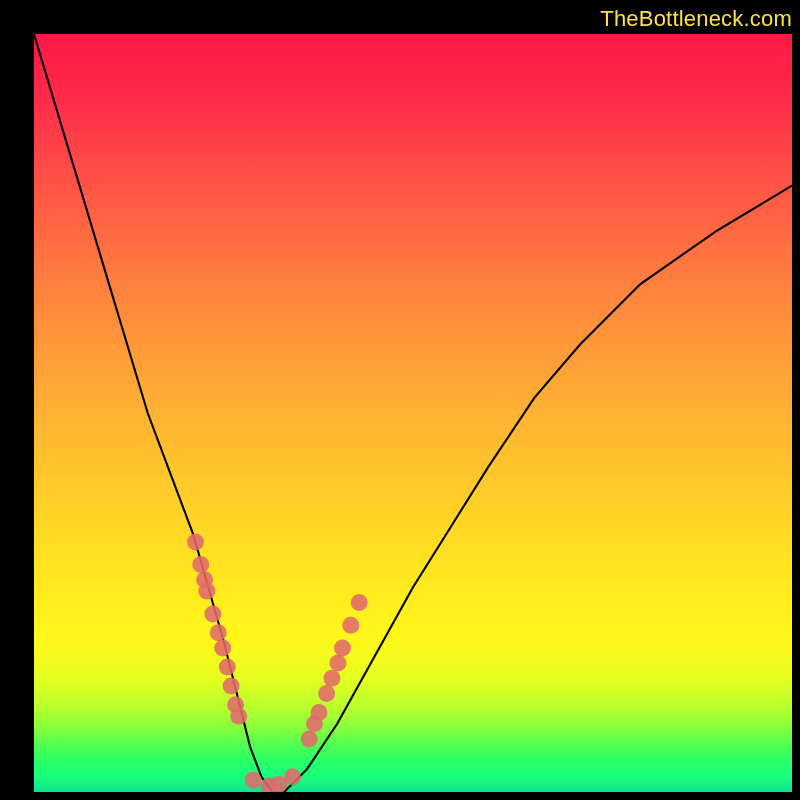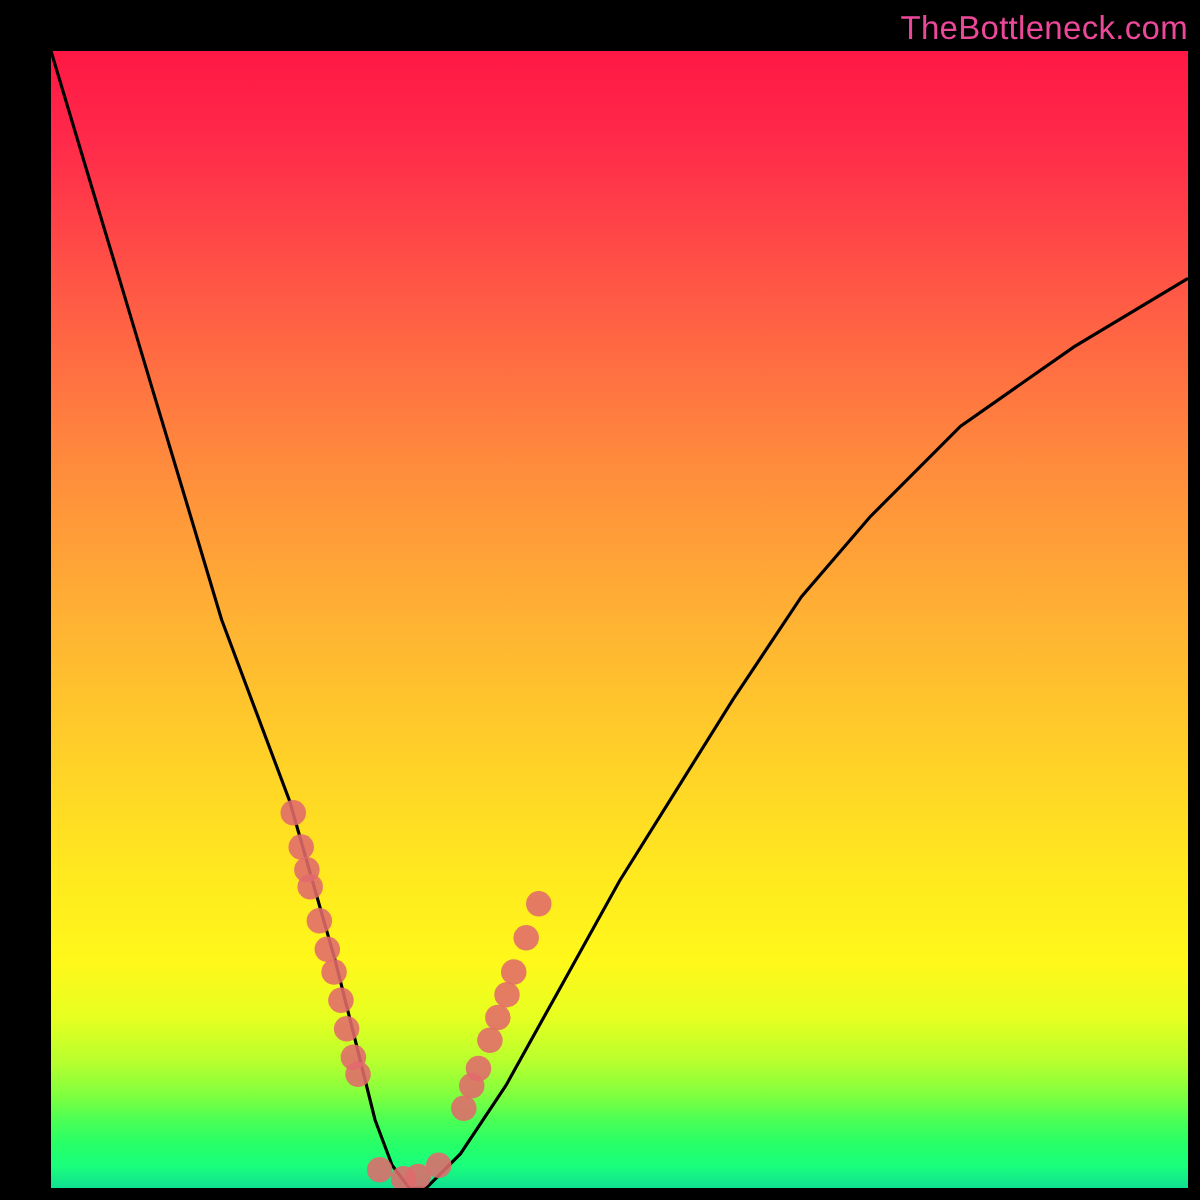--- a/index.html
+++ b/index.html
@@ -38,21 +38,21 @@
       #4cff55 94%,
       #28ff67 96%,
       #1aff7c 98%,
       #10e090 100%
     );
   }
   .watermark {
     position: absolute;
     top: 6px;
     right: 8px;
-    color: #ec4899;
+    color: #fde047;
     font-size: 22px;
     letter-spacing: 0.2px;
     font-weight: 500;
   }
   svg.curve {
     position: absolute;
     left: 0; top: 0;
   }
   .dot {
     fill: #e16a6c;

